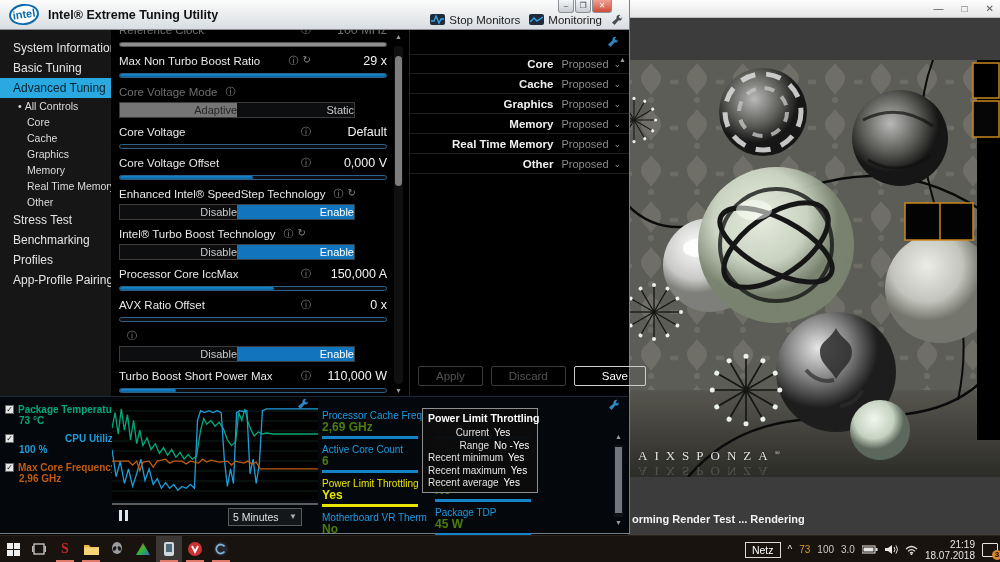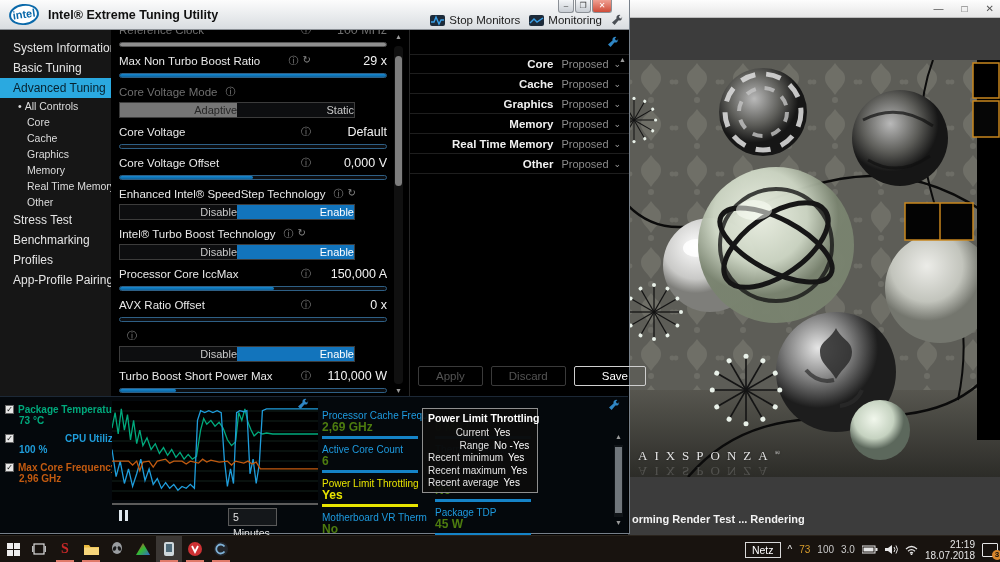--- a/index.html
+++ b/index.html
@@ -31,21 +31,21 @@
           border-radius:50%; color:#0a69aa; font-size:11px; font-weight:bold; text-align:center;
           line-height:16px; transform:rotate(-8deg); background:#fff; }
   .app-title { position:absolute; left:48px; top:0; line-height:30px; font-size:12.5px; font-weight:bold; color:#111; }
   .win-btns { position:absolute; right:17px; top:0; display:flex; }
   .win-btn { width:16px; height:13px; border:1px solid #8b9096; border-top:none; border-radius:0 0 3px 3px;
              background:linear-gradient(#f4f6f8,#c9ced4); color:#333; font-size:8px; line-height:11px;
              text-align:center; margin-left:1px; }
   .win-btn.close { background:linear-gradient(#f0a092,#cf4c38); color:#fff; width:20px; }
   .tb-tools { position:absolute; right:6px; top:14px; display:flex; align-items:center; gap:9px;
               font-size:11.5px; color:#1b1b1b; }
-  .tb-item { display:flex; align-items:center; gap:4px; cursor:default; }
+  .tb-item { display:flex; align-items:flex-start; gap:4px; cursor:default; }
   .mini-ic { width:15px; height:11px; background:#1d2b3a; border-radius:2px; position:relative; overflow:hidden; }
   .mini-ic svg { position:absolute; left:0; top:0; }
 
   .main { position:absolute; left:0; top:30px; width:100%; height:366px; display:flex; background:#000; }
   .sidebar { width:111px; background:#161616; padding-top:8px; flex:none; }
   .side-item { color:#e4e4e4; font-size:12px; padding:3px 4px 3px 13px; white-space:nowrap; cursor:default; }
   .side-item.sel { background:#2aa9e0; color:#06222f; }
   .side-item.sub { font-size:10.5px; padding:2px 4px 2px 27px; color:#dcdcdc; }
   .side-item.sub .dot { margin-left:-9px; margin-right:3px; }
 
@@ -89,21 +89,21 @@
   .leg-item { margin-bottom:7px; }
   .leg-top { display:flex; align-items:center; gap:4px; }
   .chk { width:9px; height:9px; background:#e8e8e8; border:1px solid #666; color:#111; font-size:8px;
          line-height:8px; text-align:center; flex:none; }
   .leg-label { font-size:10px; font-weight:bold; white-space:nowrap; }
   .leg-val { font-size:10px; font-weight:bold; margin-left:14px; }
   .graph { position:absolute; left:112px; top:4px; width:206px; height:99px; background:#000; }
   .hscroll { position:absolute; left:112px; top:106px; width:206px; height:2px; background:#5c5c5c; }
   .pause { position:absolute; left:119px; top:113px; width:10px; height:11px; display:flex; gap:3px; }
   .pause i { width:3px; background:#dfe7ee; }
-  .interval { position:absolute; left:228px; top:111px; width:49px; height:18px; background:#14171a;
+  .interval { position:absolute; left:228px; top:111px; width:74px; height:18px; background:#14171a;
               border:1px solid #5a5a5a; color:#e0e0e0; font-size:10.5px; line-height:16px; padding:0 4px; }
   .interval .ch { float:right; color:#aaa; font-size:8px; line-height:16px; }
   .stats { position:absolute; top:13px; }
   .st-row { margin-bottom:5px; }
   .st-label { font-size:10px; color:#1e9be0; white-space:nowrap; overflow:hidden; max-width:105px; }
   .st-val { font-size:12px; font-weight:bold; color:#4d7c0f; line-height:13px; }
   .st-bar { height:3px; width:96px; background:#1583c7; margin-top:2px; }
   .st-row.yellow .st-label, .st-row.yellow .st-val { color:#e8e400; }
   .st-row.yellow .st-bar { background:#e8e400; }
   .st-row.faint { opacity:.30; }

